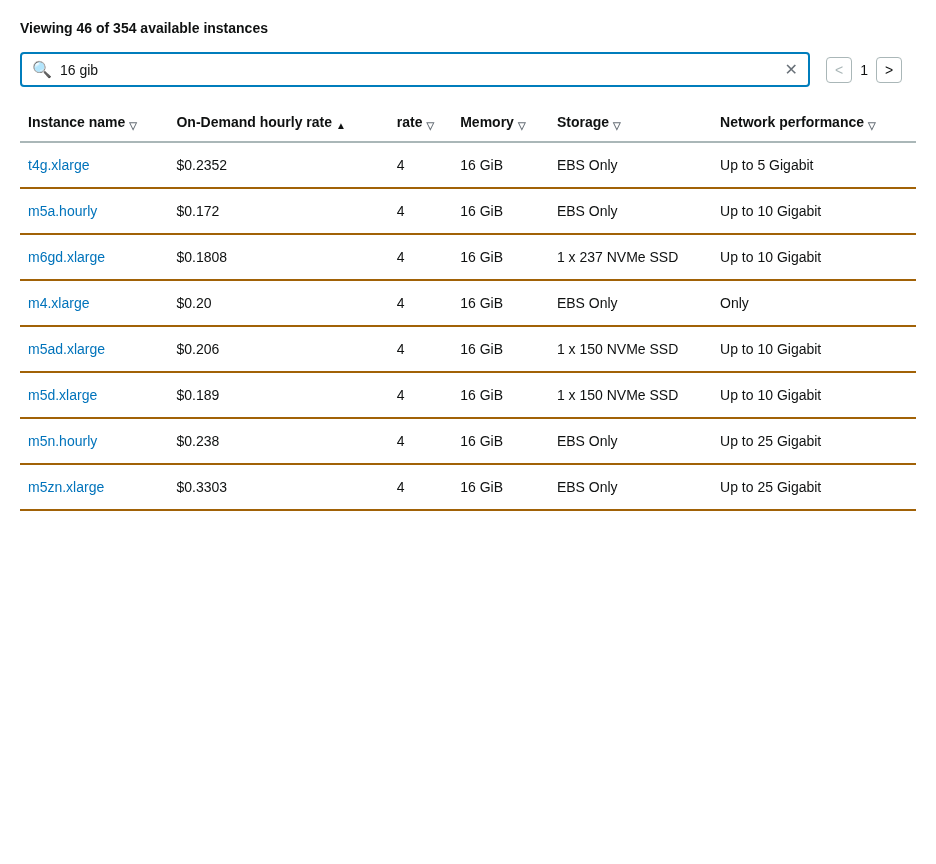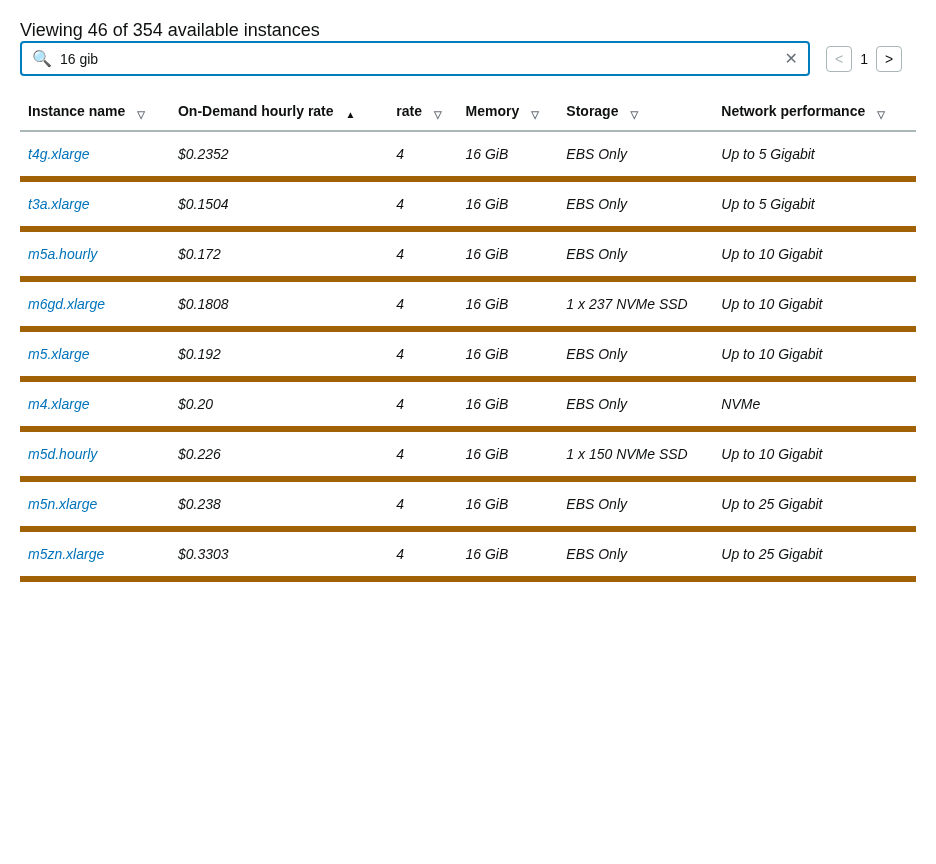--- a/index.html
+++ b/index.html
@@ -4,22 +4,23 @@
   <style>
     * { box-sizing: border-box; margin: 0; padding: 0; }
     body {
       font-family: -apple-system, BlinkMacSystemFont, "Amazon Ember", Arial, sans-serif;
       font-size: 14px;
       color: #0f1111;
       background: #fff;
       padding: 20px;
     }
     .page-title {
-      font-size: 18px;
-      font-weight: 400;
+      font-size: 14px;
+      font-weight: 700;
+      margin-bottom: 16px;
     }
     .search-container {
       display: flex;
       align-items: center;
       margin-bottom: 16px;
     }
     .search-box {
       display: flex;
       align-items: center;
       border: 2px solid #007dbc;
@@ -79,36 +80,35 @@
       text-align: left;
       padding: 10px 8px;
       font-weight: 700;
       color: #0f1111;
       white-space: nowrap;
       vertical-align: bottom;
     }
     thead th .col-header {
       display: flex;
       align-items: flex-end;
-      gap: 12px;
+      gap: 4px;
     }
     thead th .col-label {
       line-height: 1.3;
     }
     .sort-icon {
       font-size: 10px;
       color: #687078;
     }
     .sort-icon-asc {
       font-size: 10px;
       color: #0f1111;
     }
     tbody tr {
-      border-bottom: 6px solid #a16207;
-      font-style: italic;
+      border-bottom: 2px solid #a16207;
     }
     tbody td {
       padding: 14px 8px;
       color: #0f1111;
       vertical-align: middle;
     }
     .instance-name {
       color: #0073bb;
       cursor: pointer;
     }
@@ -175,69 +175,61 @@
   <tbody id="table-body">
   <tr>
         <td class="instance-name">t4g.xlarge</td>
         <td>$0.2352</td>
         <td>4</td>
         <td>16 GiB</td>
         <td>EBS Only</td>
         <td>Up to 5 Gigabit</td>
       </tr>
       <tr>
-        <td class="instance-name">t3a.xlarge</td>
-        <td>$0.1504</td>
-        <td>4</td>
-        <td>16 GiB</td>
-        <td>EBS Only</td>
-        <td>Up to 5 Gigabit</td>
-      </tr>
-      <tr>
         <td class="instance-name">m5a.hourly</td>
         <td>$0.172</td>
         <td>4</td>
         <td>16 GiB</td>
         <td>EBS Only</td>
         <td>Up to 10 Gigabit</td>
       </tr>
       <tr>
         <td class="instance-name">m6gd.xlarge</td>
         <td>$0.1808</td>
         <td>4</td>
         <td>16 GiB</td>
         <td>1 x 237 NVMe SSD</td>
         <td>Up to 10 Gigabit</td>
       </tr>
       <tr>
-        <td class="instance-name">m5.xlarge</td>
-        <td>$0.192</td>
-        <td>4</td>
-        <td>16 GiB</td>
-        <td>EBS Only</td>
-        <td>Up to 10 Gigabit</td>
-      </tr>
-      <tr>
         <td class="instance-name">m4.xlarge</td>
         <td>$0.20</td>
         <td>4</td>
         <td>16 GiB</td>
         <td>EBS Only</td>
-        <td>NVMe</td>
-      </tr>
-      <tr>
-        <td class="instance-name">m5d.hourly</td>
-        <td>$0.226</td>
+        <td>Only</td>
+      </tr>
+      <tr>
+        <td class="instance-name">m5ad.xlarge</td>
+        <td>$0.206</td>
         <td>4</td>
         <td>16 GiB</td>
         <td>1 x 150 NVMe SSD</td>
         <td>Up to 10 Gigabit</td>
       </tr>
       <tr>
-        <td class="instance-name">m5n.xlarge</td>
+        <td class="instance-name">m5d.xlarge</td>
+        <td>$0.189</td>
+        <td>4</td>
+        <td>16 GiB</td>
+        <td>1 x 150 NVMe SSD</td>
+        <td>Up to 10 Gigabit</td>
+      </tr>
+      <tr>
+        <td class="instance-name">m5n.hourly</td>
         <td>$0.238</td>
         <td>4</td>
         <td>16 GiB</td>
         <td>EBS Only</td>
         <td>Up to 25 Gigabit</td>
       </tr>
       <tr>
         <td class="instance-name">m5zn.xlarge</td>
         <td>$0.3303</td>
         <td>4</td>

